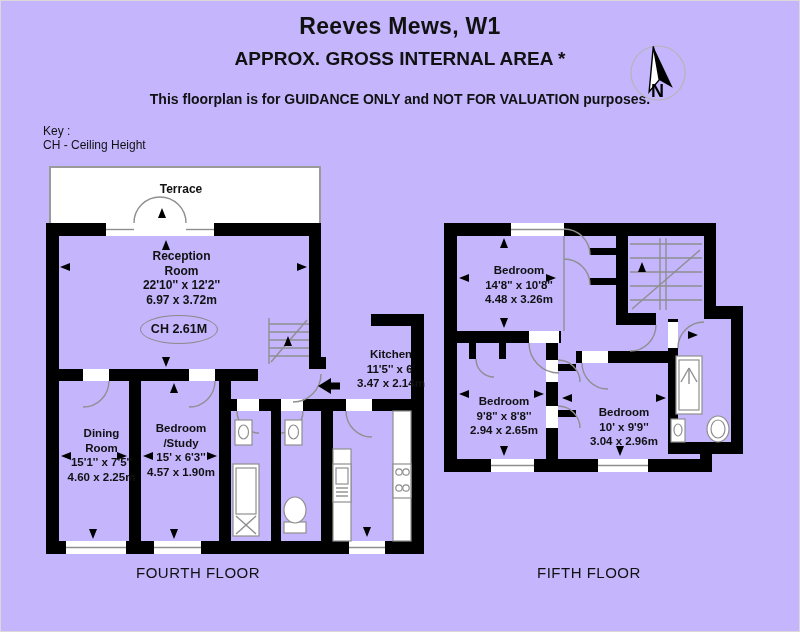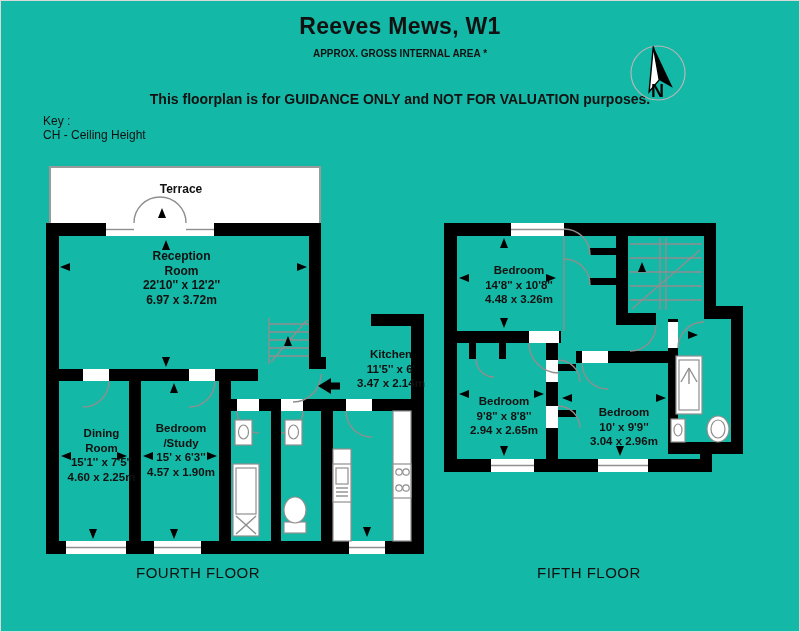--- a/index.html
+++ b/index.html
@@ -1,23 +1,23 @@
 <!DOCTYPE html>
 <html><head>
 <meta charset="utf-8">
 <style>
   html,body{margin:0;padding:0;background:#fff;}
-  .page{position:relative;width:798px;height:630px;background:#14b8a6;border:1px solid #d9d9d9;
+  .page{position:relative;width:798px;height:630px;background:#c4b5fd;border:1px solid #d9d9d9;
         font-family:"Liberation Sans", sans-serif;color:#111;overflow:hidden;}
   .hline{position:absolute;left:0;width:100%;text-align:center;}
   .title{top:12px;font-size:23px;font-weight:bold;letter-spacing:.3px;}
-  .sub{top:47px;font-size:10px;font-weight:bold;}
+  .sub{top:47px;font-size:19px;font-weight:bold;}
   .area{top:65px;font-size:14px;font-weight:bold;}
   .disclaimer{top:90px;font-size:14px;font-weight:bold;}
-  .keyblock{position:absolute;left:42px;top:113px;font-size:12px;line-height:14px;}
+  .keyblock{position:absolute;left:42px;top:123px;font-size:12px;line-height:14px;}
   .room-label{position:absolute;font-size:11.5px;font-weight:bold;line-height:14.5px;
               text-align:center;white-space:pre-line;}
   .ch-ellipse{position:absolute;border:1.3px solid #8a8a8a;border-radius:50%;
               font-size:12.5px;font-weight:bold;text-align:center;background:transparent;}
   .floor-label{position:absolute;font-size:15px;letter-spacing:.5px;text-align:left;width:200px;}
   svg{position:absolute;}
   .wall{fill:#000;}
   .gap{fill:#fff;}
   .thin{stroke:#8f8f8f;stroke-width:1.4;fill:none;}
   .fix{stroke:#8f8f8f;stroke-width:1.2;fill:#fff;}
@@ -255,20 +255,21 @@
       <polygon class="arr" points="176,242 172,232 180,232"></polygon>
       <polygon class="arr" points="254,121 244,117 244,125"></polygon>
     </g>
   </svg>
 
   <div class="room-label" style="left:120px;top:181px;width:120px;font-size:12px">Terrace</div>
   <div class="room-label" style="left:118px;top:248px;width:125px;font-size:12px">Reception
 Room
 22'10'' x 12'2''
 6.97 x 3.72m</div>
+  <div class="ch-ellipse" style="left:139px;top:314px;width:76px;height:27px;line-height:27px">CH 2.61M</div>
   <div class="room-label" style="left:336px;top:346px;width:108px">Kitchen
 11'5'' x 6'
 3.47 x 2.14m</div>
   <div class="room-label" style="left:43px;top:425px;width:115px">Dining
 Room
 15'1'' x 7'5''
 4.60 x 2.25m</div>
   <div class="room-label" style="left:122px;top:420px;width:116px">Bedroom
 /Study
 15' x 6'3''

